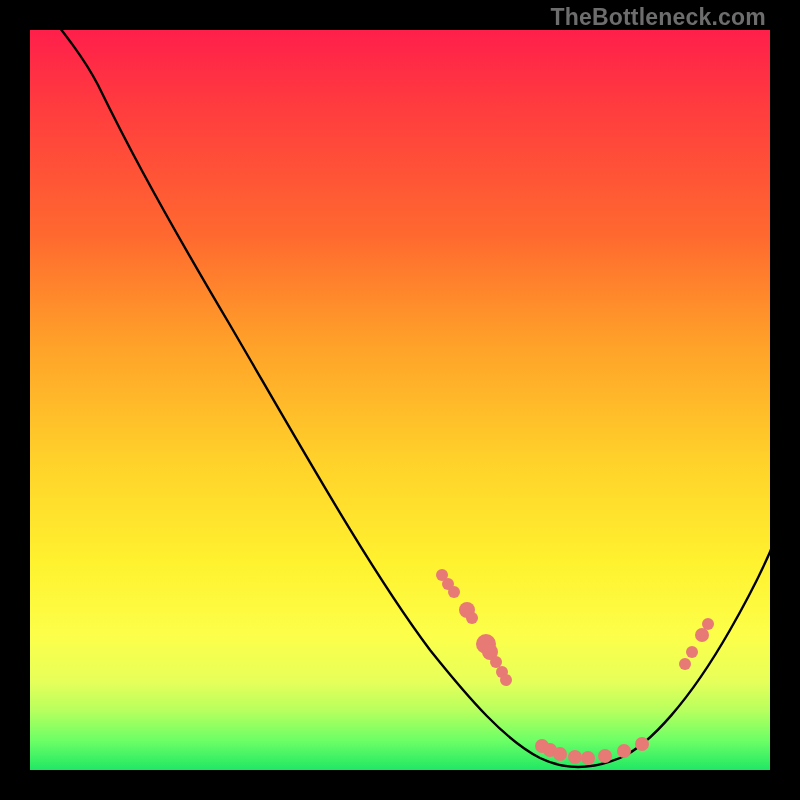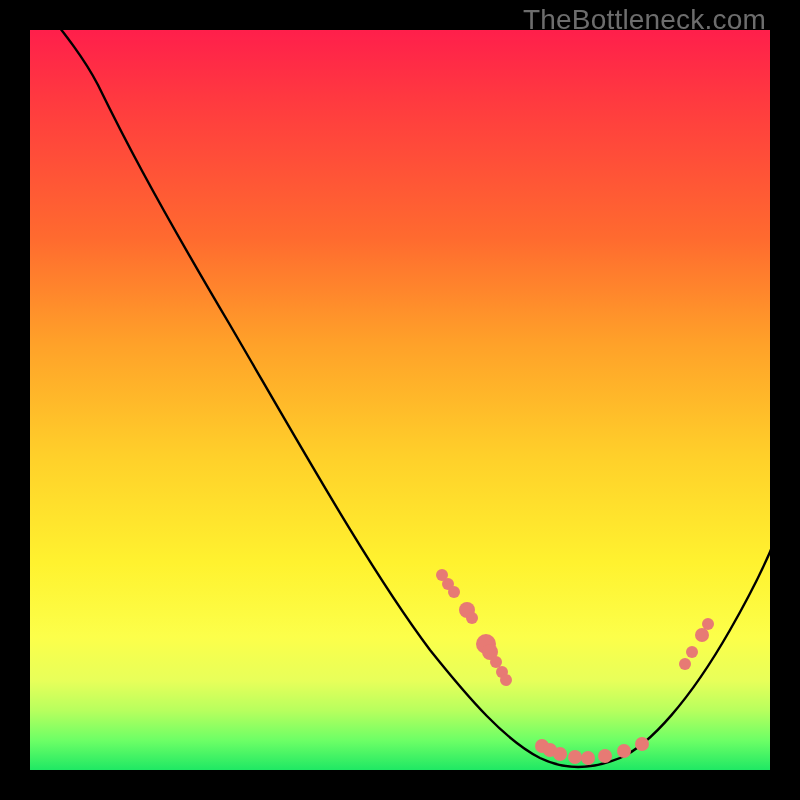--- a/index.html
+++ b/index.html
@@ -45,22 +45,22 @@
     top: 0;
     width: 740px;
     height: 740px;
     overflow: visible;
   }
   .watermark {
     position: absolute;
     top: 4px;
     right: 34px;
     color: #6d6d6d;
-    font-size: 28px;
-    font-weight: 400;
+    font-size: 23px;
+    font-weight: 700;
     letter-spacing: 0.2px;
     user-select: none;
   }
 </style>
 </head>
 <body>
 
 <div class="watermark">TheBottleneck.com</div>
 
 <div class="frame">

